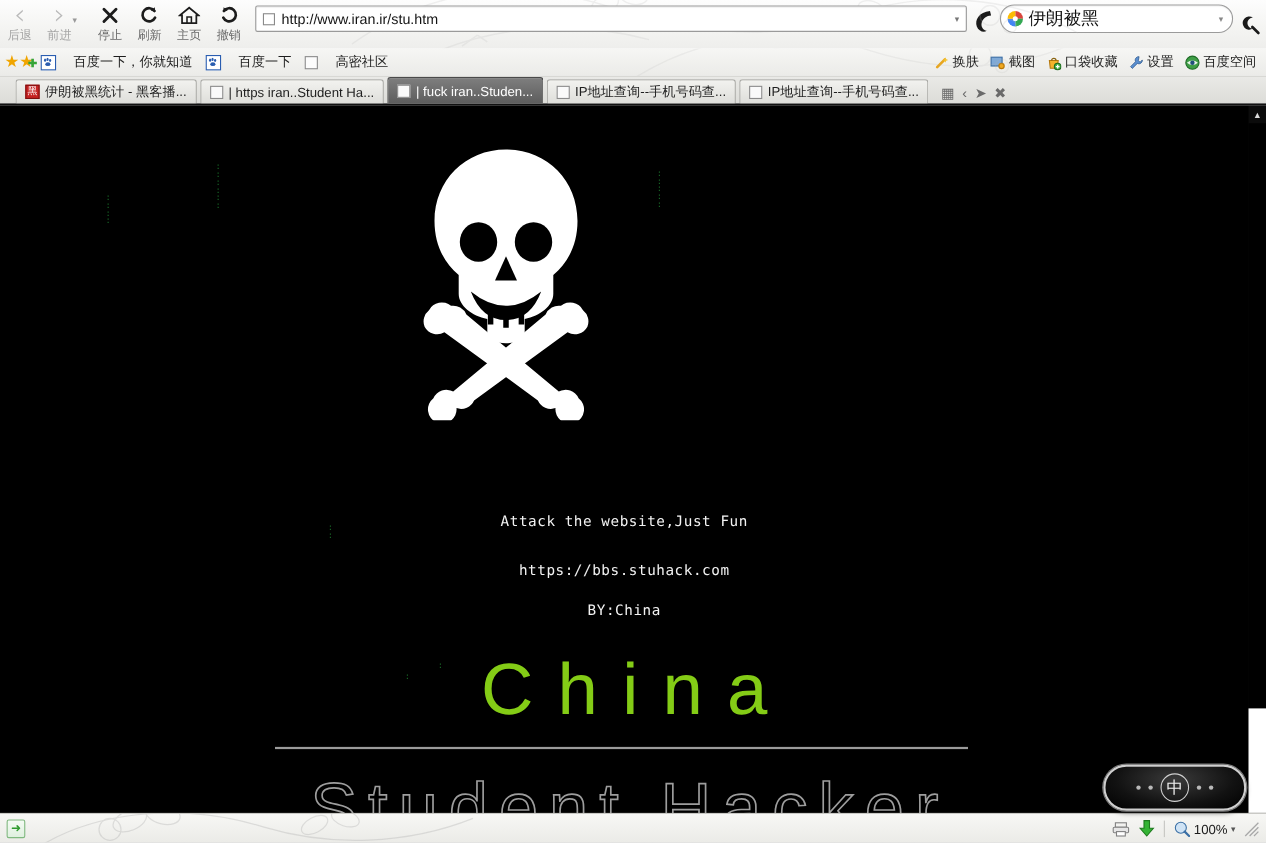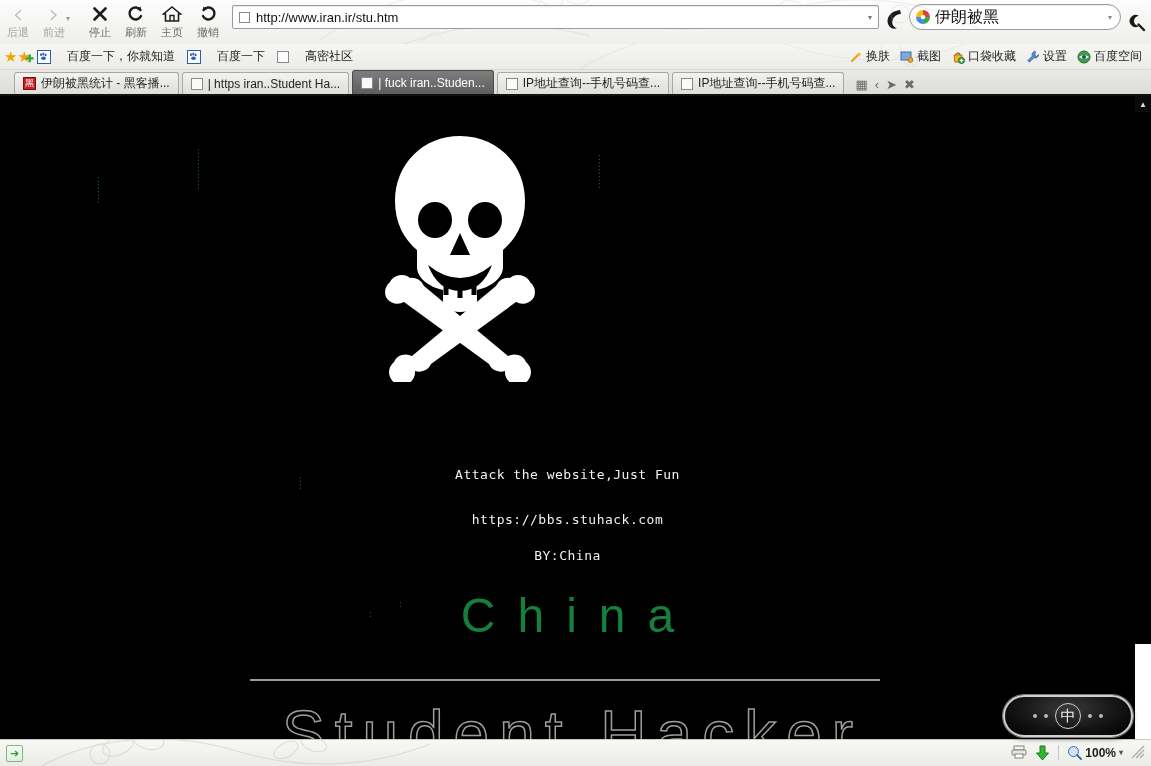--- a/index.html
+++ b/index.html
@@ -156,21 +156,21 @@
   .monoline {
     position:absolute; width:100%; text-align:center;
     color:#f2f2f2; font-family:"DejaVu Sans Mono", monospace;
     font-size:13px; letter-spacing:.5px;
   }
   .ml1 { top: 371px; }
   .ml2 { top: 416px; }
   .ml3 { top: 452px; }
   .chinatext {
     position:absolute; width:100%; text-align:center; top:492px;
-    color:#15803d; font-size: 48px; letter-spacing: 22px;
+    color:#84cc16; font-size: 66px; letter-spacing: 22px;
     font-family:"Liberation Sans",sans-serif; font-weight:400;
     text-indent: 22px;
   }
   .hrline {
     position:absolute; left: 250px; width: 630px; top:583px;
     border-top: 2px solid #9b9b9b;
   }
   .studenthacker {
     position:absolute; width:100%; text-align:center; top:601px;
     font-size: 64px; letter-spacing: 10px;
@@ -202,21 +202,21 @@
     overflow:hidden;
   }
   .statusbar .wmf { position:absolute; left:30px; top:-12px; width:460px; height:54px; opacity:.35; pointer-events:none;}
   .sb-left { display:flex; align-items:center; gap:6px; z-index:2;}
   .greenarrow {
     width:17px; height:17px; border:1px solid #7fb97f; border-radius:2px;
     background:linear-gradient(180deg,#f4fbf4,#dff0df);
     display:flex; align-items:center; justify-content:center;
     color:#2f9b2f; font-size:11px; line-height:11px;
   }
-  .sb-right { margin-left:auto; display:flex; align-items:flex-start; gap:8px; z-index:2;font-weight:bold;}
+  .sb-right { margin-left:auto; display:flex; align-items:flex-end; gap:8px; z-index:2;}
   .sb-zoom { display:flex; align-items:center; gap:3px; font-size:12px; color:#1c1c1c;}
   .sb-sep { width:1px; height:15px; background:#c5c5c1; }
   .grip { width:14px; height:14px; }
 
   
   .imebar {
     position:absolute; right: 18px; bottom: 29px; width: 130px; height: 42px;
     border-radius: 21px;
     background: radial-gradient(ellipse at 50% 30%, #3a3a3a 0%, #121212 60%, #000 100%);
     border: 2px solid #cfcfcf;

